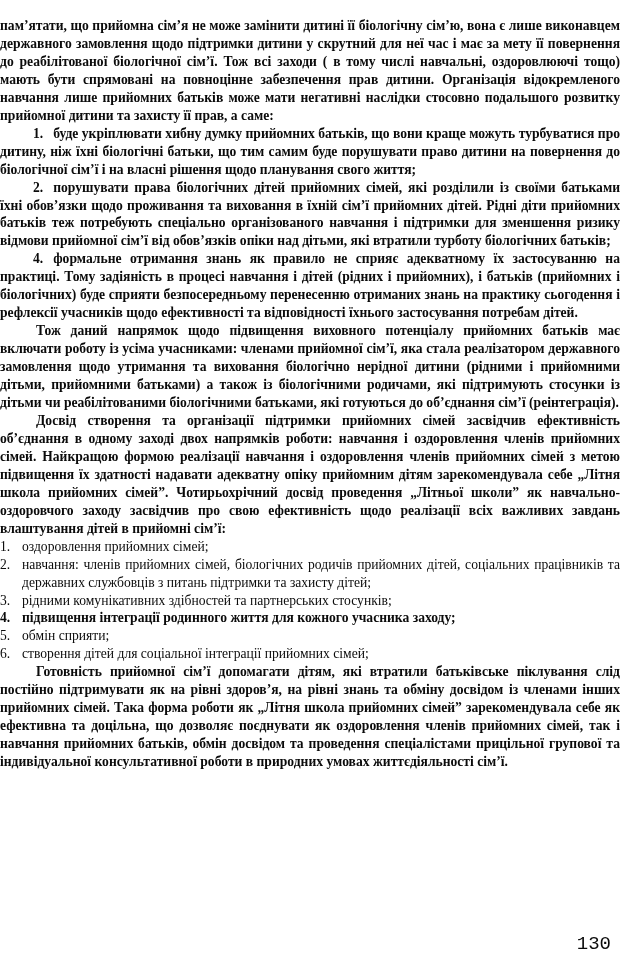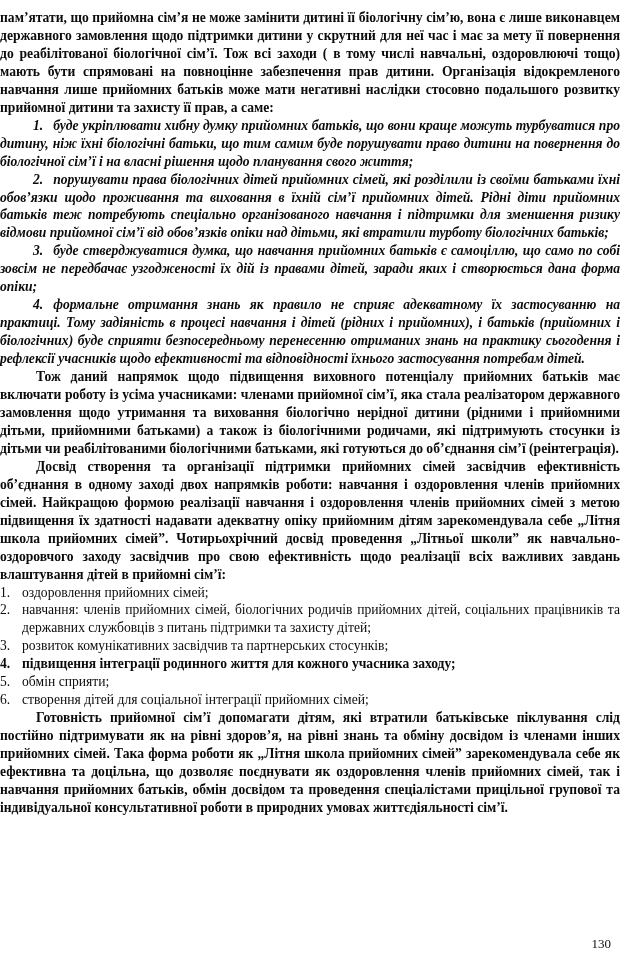--- a/index.html
+++ b/index.html
@@ -12,36 +12,35 @@
     width: 620px;
     height: 957px;
     background: #ffffff;
     color: #0b0b0b;
     font-family: "Liberation Serif", "DejaVu Serif", serif;
     font-size: 13.6px;
     line-height: 17.95px;
     font-weight: bold;
     overflow: hidden;
     box-sizing: border-box;
-    padding-top: 9px;
+    padding-top: 17px;
   }
   .para {
     margin: 0;
     text-align: justify;
     text-indent: 36px;
   }
   .para.no-indent {
     text-indent: 0;
   }
   
   .num-item {
     margin: 0;
     text-align: justify;
     text-indent: 33px;
-    font-style: italic;
   }
   .num-item .num {
     padding-right: 10px;
   }
   
   .task-item {
     display: flex;
     font-weight: normal;
     margin: 0;
   }
@@ -54,54 +53,54 @@
     text-align: justify;
   }
   .task-item.bold-item {
     font-weight: bold;
   }
   .page-number {
     position: absolute;
     right: 9px;
     bottom: 5px;
     font-weight: normal;
-    font-size: 13px;
+    font-size: 19px;
     line-height: 16px;
+    font-family: Liberation Mono, monospace;
   }
 </style>
 </head>
 <body>
 
 <div class="page">
 
   <p class="para no-indent">пам’ятати, що прийомна сім’я не може замінити дитині її біологічну сім’ю, вона є лише виконавцем державного замовлення щодо підтримки дитини у скрутний для неї час і має за мету її повернення до реабілітованої біологічної сім’ї. Тож всі заходи ( в тому числі навчальні, оздоровлюючі тощо) мають бути спрямовані на повноцінне забезпечення прав дитини. Організація відокремленого навчання лише прийомних батьків може мати негативні наслідки стосовно подальшого розвитку прийомної дитини та захисту її прав, а саме:</p>
 
   <p class="num-item"><span class="num">1.</span><span>буде укріплювати хибну думку прийомних батьків, що вони краще можуть турбуватися про дитину, ніж їхні біологічні батьки, що тим самим буде порушувати право дитини на повернення до біологічної сім’ї і на власні рішення щодо планування свого життя;</span></p>
 
   <p class="num-item"><span class="num">2.</span><span>порушувати права біологічних дітей прийомних сімей, які розділили із своїми батьками їхні обов’язки щодо проживання та виховання в їхній сім’ї прийомних дітей. Рідні діти прийомних батьків теж потребують спеціально організованого навчання і підтримки для зменшення ризику відмови прийомної сім’ї від обов’язків опіки над дітьми, які втратили турботу біологічних батьків;</span></p>
 
-  <p class="num-item"><span class="num">3.</span><span>буде стверджуватися думка, що навчання прийомних батьків є самоціллю, що само по собі зовсім не передбачає узгодженості їх дій із правами дітей, заради яких і створюється дана форма опіки;</span></p>
 
   <p class="num-item"><span class="num">4.</span><span>формальне отримання знань як правило не сприяє адекватному їх застосуванню на практиці. Тому задіяність в процесі навчання і дітей (рідних і прийомних), і батьків (прийомних і біологічних) буде сприяти безпосередньому перенесенню отриманих знань на практику сьогодення і рефлексії учасників щодо ефективності та відповідності їхнього застосування потребам дітей.</span></p>
 
   <p class="para">Тож даний напрямок щодо підвищення виховного потенціалу прийомних батьків має включати роботу із усіма учасниками: членами прийомної сім’ї, яка стала реалізатором державного замовлення щодо утримання та виховання біологічно нерідної дитини (рідними і прийомними дітьми, прийомними батьками) а також із біологічними родичами, які підтримують стосунки із дітьми чи реабілітованими біологічними батьками, які готуються до об’єднання сім’ї (реінтеграція).</p>
 
   <p class="para">Досвід створення та організації підтримки прийомних сімей засвідчив ефективність об’єднання в одному заході двох напрямків роботи: навчання і оздоровлення членів прийомних сімей. Найкращою формою реалізації навчання і оздоровлення членів прийомних сімей з метою підвищення їх здатності надавати адекватну опіку прийомним дітям зарекомендувала себе „Літня школа прийомних сімей”. Чотирьохрічний досвід проведення „Літньої школи” як навчально-оздоровчого заходу засвідчив про свою ефективність щодо реалізації всіх важливих завдань влаштування дітей в прийомні сім’ї:</p>
 
   <div class="task-item">
     <span class="num">1.</span>
     <span class="txt">оздоровлення прийомних сімей;</span>
   </div>
   <div class="task-item">
     <span class="num">2.</span>
     <span class="txt">навчання: членів прийомних сімей, біологічних родичів прийомних дітей, соціальних працівників та державних службовців з питань підтримки та захисту дітей;</span>
   </div>
   <div class="task-item">
     <span class="num">3.</span>
-    <span class="txt">розвиток комунікативних засвідчив та партнерських стосунків;</span>
+    <span class="txt">рідними комунікативних здібностей та партнерських стосунків;</span>
   </div>
   <div class="task-item bold-item">
     <span class="num">4.</span>
     <span class="txt">підвищення інтеграції родинного життя для кожного учасника заходу;</span>
   </div>
   <div class="task-item">
     <span class="num">5.</span>
     <span class="txt">обмін сприяти;</span>
   </div>
   <div class="task-item">

